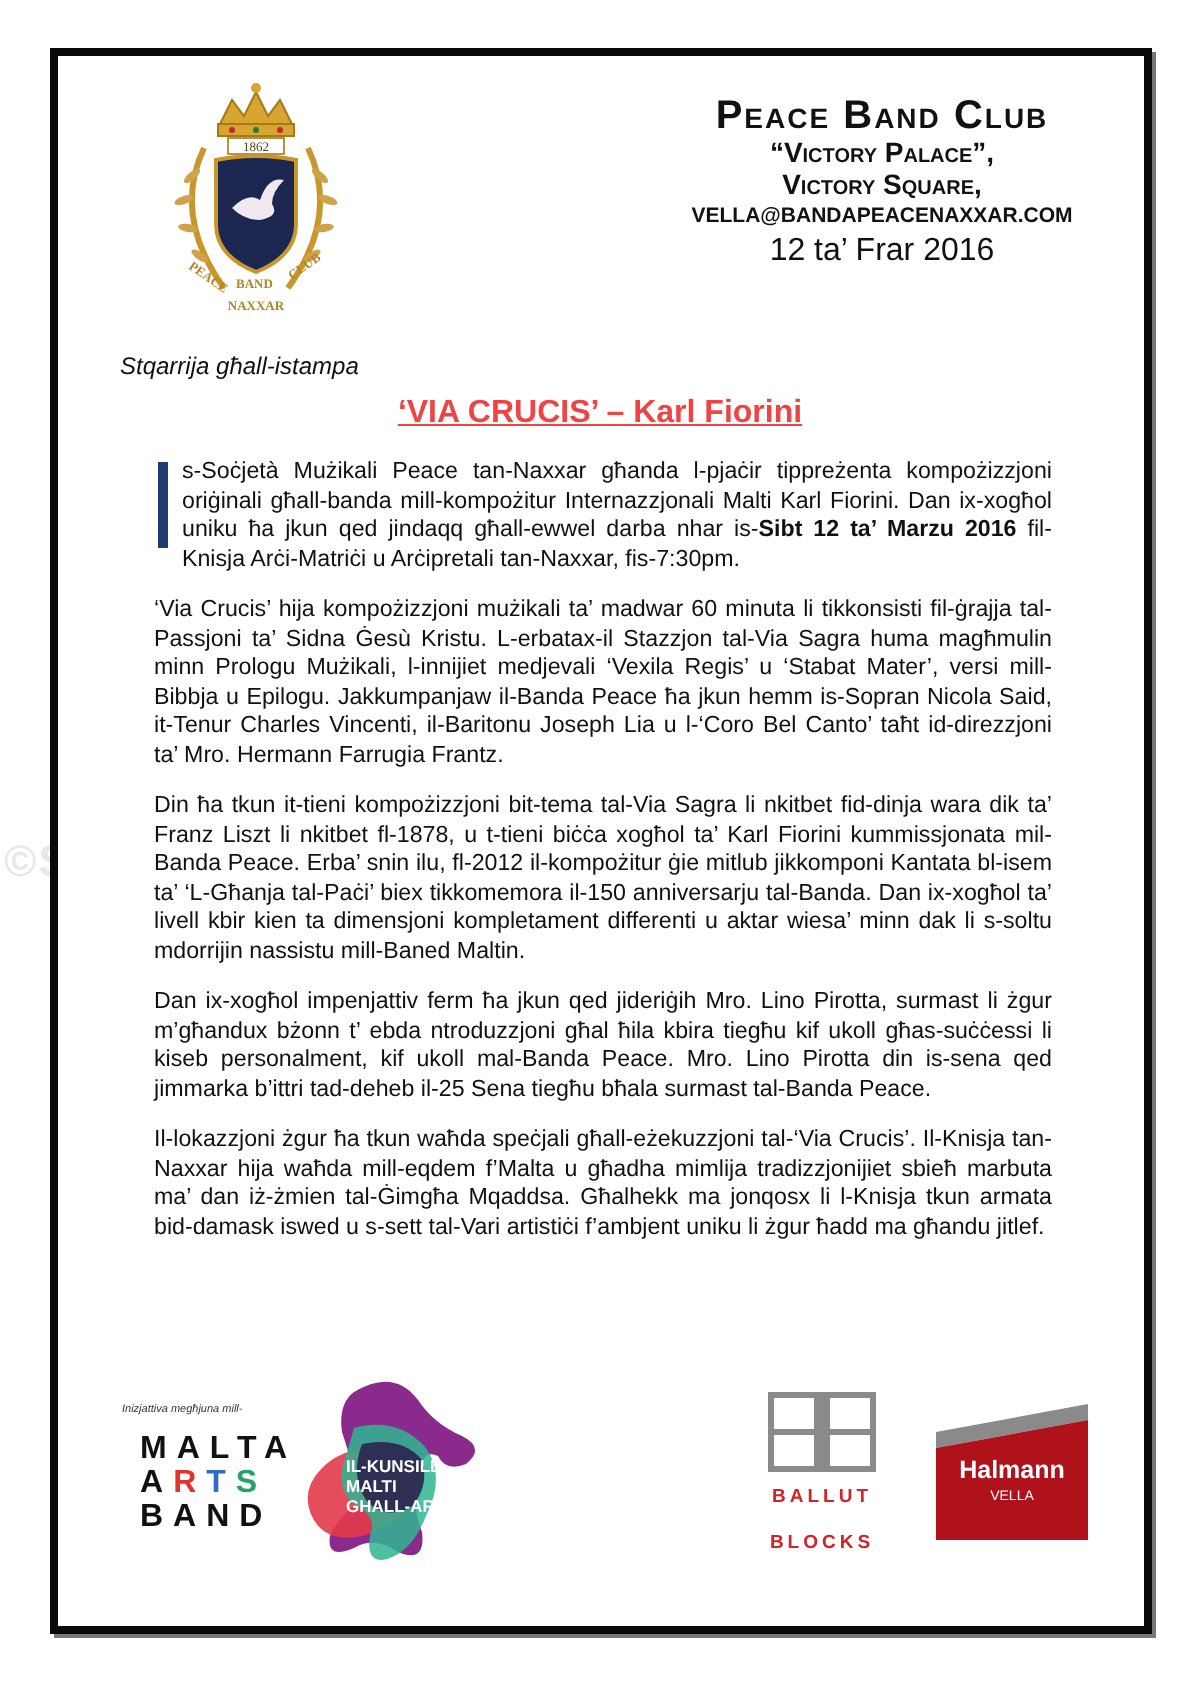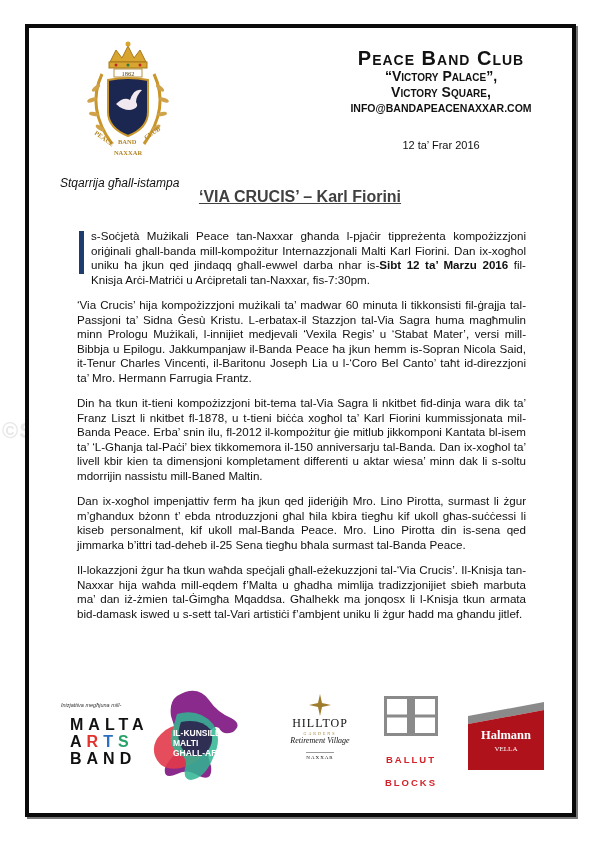--- a/index.html
+++ b/index.html
@@ -4,41 +4,41 @@
 <style>
   html, body { margin:0; padding:0; background:#ffffff; }
   body { width:600px; height:841px; position:relative; overflow:hidden; font-family:"Liberation Sans", sans-serif; color:#111; }
   .frame { position:absolute; left:25px; top:24px; width:543px; height:785px; border:4px solid #0a0a0a; box-shadow:2px 2px 0 #777; background:#fff; }
   .watermark { position:absolute; left:2px; top:418px; font-size:22px; font-weight:bold; color:#e8e8e8; letter-spacing:1px; white-space:nowrap; z-index:0; }
   .crest { position:absolute; left:72px; top:38px; width:112px; height:124px; }
   .header { position:absolute; left:330px; top:48px; width:222px; text-align:center; color:#111; }
   .h-title { font-size:20px; font-weight:bold; font-variant:small-caps; letter-spacing:1px; line-height:20px; }
   .h-line { font-size:14px; font-variant:small-caps; line-height:16px;font-weight:bold; }
   .h-web { font-size:10.5px; font-weight:bold; line-height:16px; margin-top:2px; }
-  .h-date { font-size:11px; line-height:14px; margin-top:22px; }
+  .h-date { font-size:16px; line-height:14px; margin-top:3px; }
   .subtitle { position:absolute; left:60px; top:176px; width:480px; text-align:left; font-style:italic; font-size:12px; }
-  .title { position:absolute; left:60px; top:188px; width:480px; text-align:center; font-size:16px; font-weight:bold; color:#404040; text-decoration:underline; }
+  .title { position:absolute; left:60px; top:198px; width:480px; text-align:center; font-size:16px; font-weight:bold; color:#ef4444; text-decoration:underline; }
   .body { position:absolute; left:61px; top:229px; width:465px; font-size:11.6px; line-height:14.5px; text-align:justify; }
   .body p { margin:0 0 11px 16px; }
   .dropcap { float:left; width:5px; height:43px; background:#1f3c6e; margin:2px 7px 0 2px; }
   .sponsors { position:absolute; left:55px; top:688px; width:495px; height:95px; }
   .sp-note { position:absolute; left:6px; top:14px; font-size:5.5px; font-style:italic; color:#333; }
   .maf { position:absolute; left:15px; top:28px; font-size:16px; font-weight:900; letter-spacing:5px; line-height:17px; }
   .maf .r { color:#e2342c; } .maf .b { color:#2a6fc1; } .maf .g { color:#27a16a; }
   .kunsill { position:absolute; left:92px; top:0; width:105px; height:95px; }
   .kunsill-text { position:absolute; left:118px; top:40px; font-size:8.5px; font-weight:bold; color:#fff; line-height:10px; }
   .hilltop { position:absolute; left:226px; top:6px; width:78px; text-align:center; font-family:"Liberation Serif", serif; }
   .ht-name { font-size:12px; letter-spacing:1px; margin-top:22px; }
   .ht-gardens { font-size:4px; letter-spacing:2px; color:#a07d2c; }
   .ht-village { font-size:8px; font-style:italic; }
   .ht-naxxar { font-size:5px; letter-spacing:1px; border-top:1px solid #999; display:inline-block; padding-top:2px; margin-top:2px; }
   .ballut { position:absolute; left:327px; top:8px; width:58px; text-align:center; }
   .ballut-box { width:54px; height:40px; margin:0 auto; position:relative; }
-  .ballut-text { font-size:9.5px; font-weight:900; color:#d3232a; letter-spacing:2px; line-height:11px; margin-top:14px; }
-  .halmann { position:absolute; left:413px; top:14px; width:76px; height:68px;font-family:Liberation Serif, serif; }
+  .ballut-text { font-size:9.5px; font-weight:900; color:#d3232a; letter-spacing:2px; line-height:11px; margin-top:2px; }
+  .halmann { position:absolute; left:413px; top:14px; width:76px; height:68px; }
   .halmann-name { position:absolute; left:0; top:26px; width:76px; text-align:center; color:#fff; font-weight:900; font-size:12.5px; }
   .halmann-sub { position:absolute; left:0; top:43px; width:76px; text-align:center; color:#fff; font-size:7px; }
 </style>
 </head>
 <body>
 
 <div class="watermark">©Soċjetà</div>
 
 <div class="frame"></div>
 
@@ -75,21 +75,21 @@
     <text x="46" y="106" font-size="6.5" fill="#b38526" font-weight="bold" font-family="Liberation Serif, serif">BAND</text>
     <text x="74" y="102" font-size="6.5" fill="#b38526" font-weight="bold" font-family="Liberation Serif, serif" transform="rotate(-35 74 102)">CLUB</text>
     <text x="56" y="117" font-size="6.5" fill="#b38526" font-weight="bold" text-anchor="middle" font-family="Liberation Serif, serif">NAXXAR</text>
   </svg>
 </div>
 
 <div class="header">
   <div class="h-title">Peace Band Club</div>
   <div class="h-line">“Victory Palace”,</div>
   <div class="h-line">Victory Square,</div>
-  <div class="h-web" style="margin-top:0">INFO@BANDAPEACENAXXAR.COM</div>
+  <div class="h-web" style="margin-top:0">VELLA@BANDAPEACENAXXAR.COM</div>
   <div class="h-date">12 ta’ Frar 2016</div>
 </div>
 
 <div class="subtitle">Stqarrija għall-istampa</div>
 <div class="title">‘VIA CRUCIS’ – Karl Fiorini</div>
 
 <div class="body">
   <p>
     <span class="dropcap"></span>
     <span>s-Soċjetà Mużikali Peace tan-Naxxar għanda l-pjaċir tippreżenta kompożizzjoni oriġinali għall-banda mill-kompożitur Internazzjonali Malti Karl Fiorini. Dan ix-xogħol uniku ħa jkun qed jindaqq għall-ewwel darba nhar is-</span><b>Sibt 12 ta’ Marzu 2016</b><span> fil-Knisja Arċi-Matriċi u Arċipretali tan-Naxxar, fis-7:30pm.</span>
@@ -111,29 +111,20 @@
     <path d="M30 8 Q50 -4 62 12 Q70 24 84 30 Q96 36 86 44 Q76 48 72 40 Q64 36 62 50 Q58 62 64 78 Q66 94 52 88 Q40 80 30 86 Q16 92 18 80 Q22 70 34 62 Q28 40 24 28 Q22 14 30 8 Z" fill="#8a2a8c"></path>
     <path d="M14 46 Q30 30 56 42 Q70 48 60 62 Q50 76 34 80 Q14 84 8 68 Q4 56 14 46 Z" fill="#e23a4a" opacity="0.9"></path>
     <path d="M30 26 Q52 20 66 36 Q76 50 66 70 Q58 90 44 92 Q36 92 38 80 Q42 70 30 64 Q20 56 26 40 Z" fill="#2fb592" opacity="0.85"></path>
     <path d="M34 34 Q54 30 64 42 Q68 56 58 66 Q44 72 36 62 Q28 50 34 34 Z" fill="#2a1b4a" opacity="0.85"></path>
   </svg>
   <div class="kunsill-text">
     <div>IL-KUNSILL</div>
     <div>MALTI</div>
     <div>GHALL-ARTI</div>
   </div>
-  <div class="hilltop">
-    <svg width="22" height="22" viewBox="0 0 22 22" style="position:absolute;left:28px;top:0">
-      <path d="M11 0 L13 9 L22 11 L13 13 L11 22 L9 13 L0 11 L9 9 Z" fill="#a07d2c"></path>
-    </svg>
-    <div class="ht-name">HILLTOP</div>
-    <div class="ht-gardens">GARDENS</div>
-    <div class="ht-village">Retirement Village</div>
-    <div class="ht-naxxar">NAXXAR</div>
-  </div>
   <div class="ballut">
     <svg class="ballut-box" viewBox="0 0 54 40">
       <rect x="1" y="1" width="24" height="38" fill="none" stroke="#8a8a8a" stroke-width="4"></rect>
       <rect x="29" y="1" width="24" height="38" fill="none" stroke="#8a8a8a" stroke-width="4"></rect>
       <line x1="3" y1="20" x2="51" y2="20" stroke="#8a8a8a" stroke-width="3"></line>
     </svg>
     <div class="ballut-text">BALLUT</div>
     <div class="ballut-text" style="margin-top:12px">BLOCKS</div>
   </div>
   <div class="halmann">

